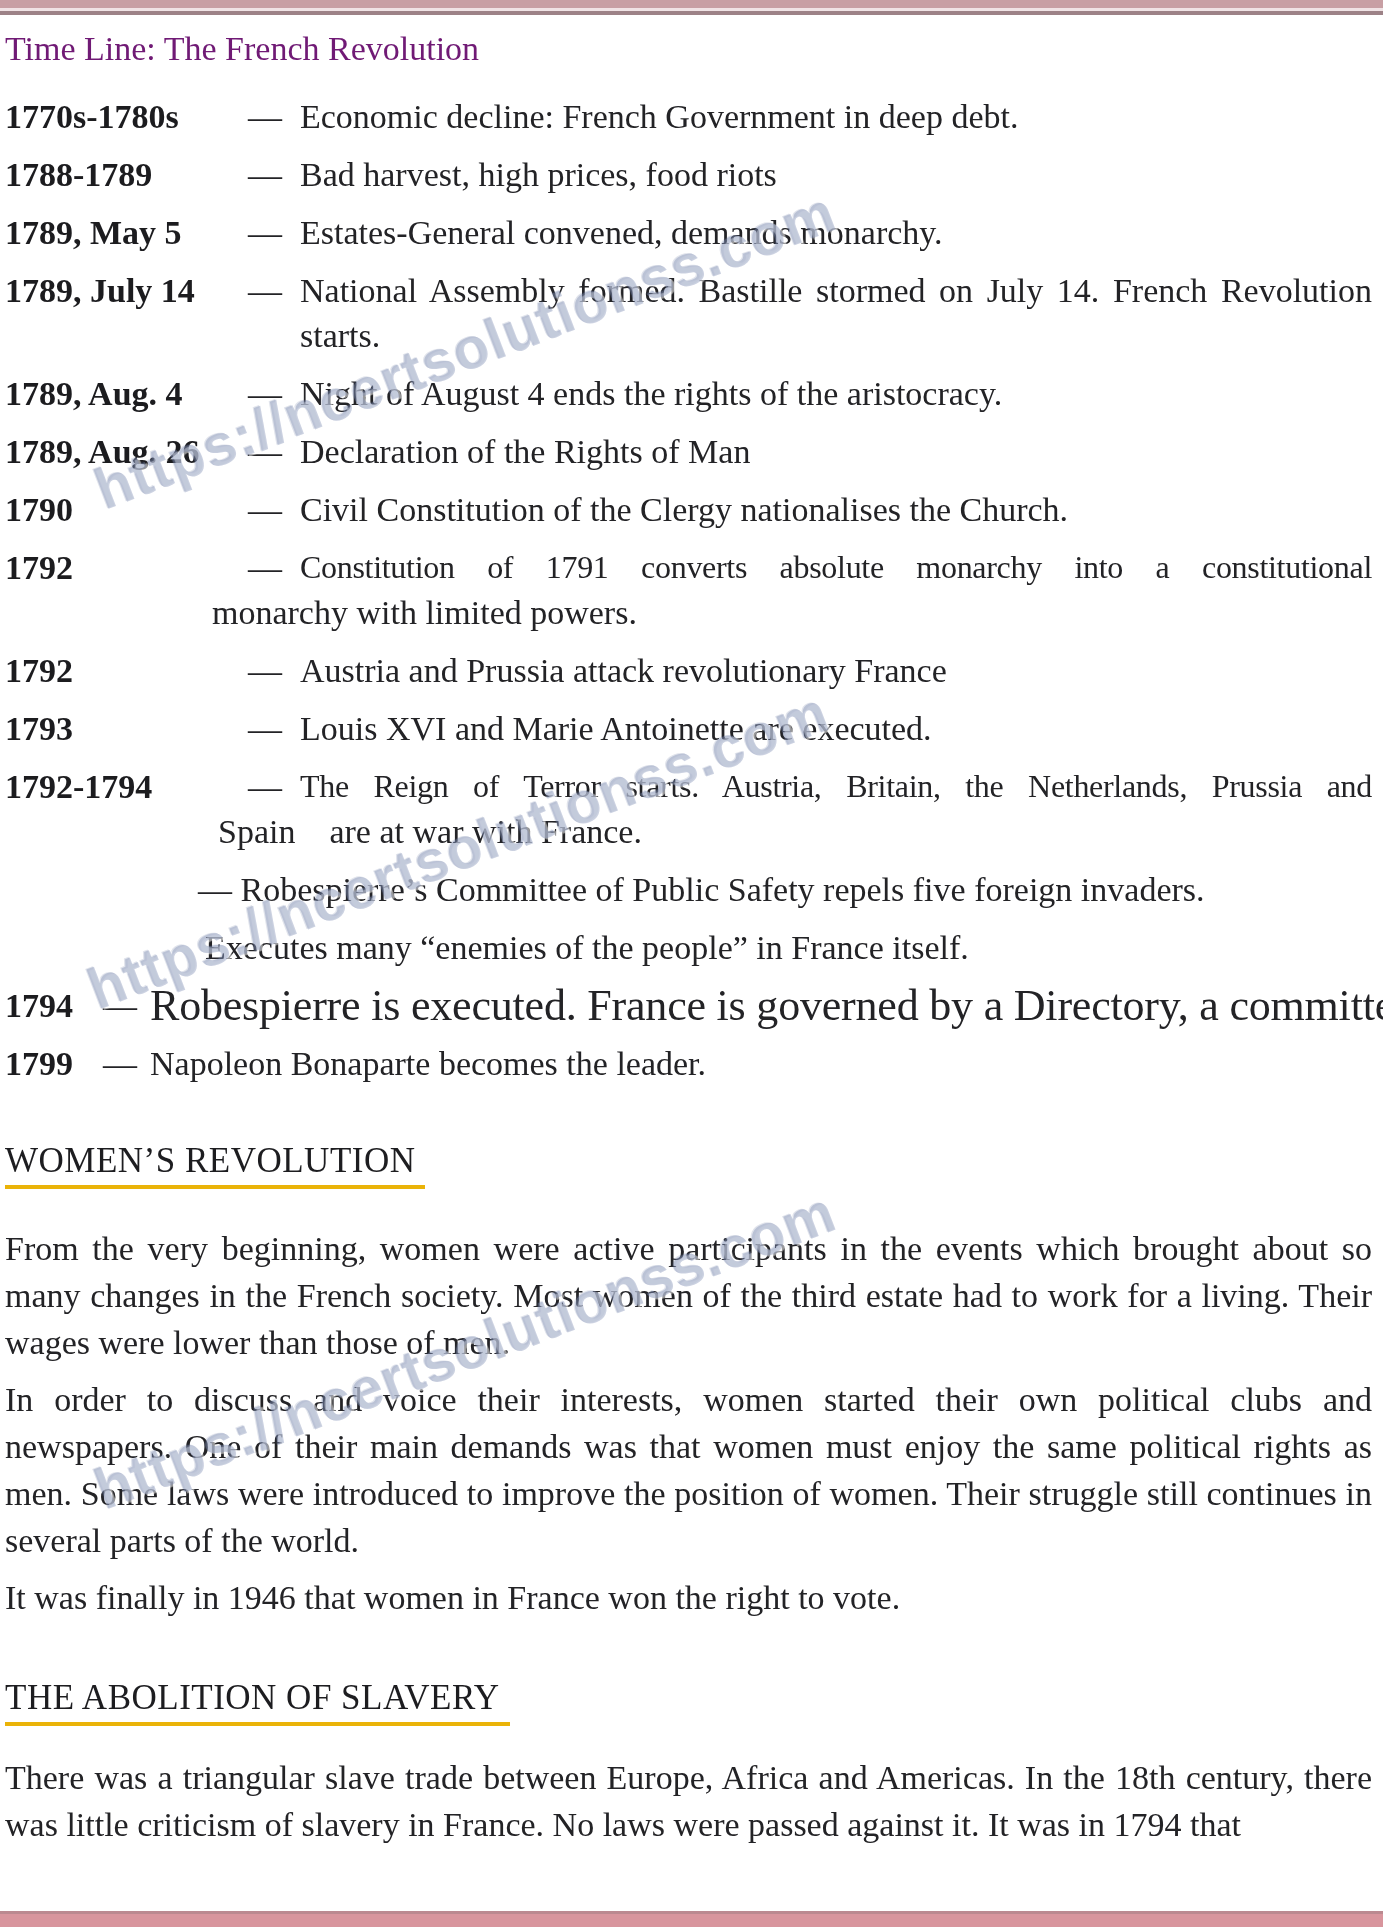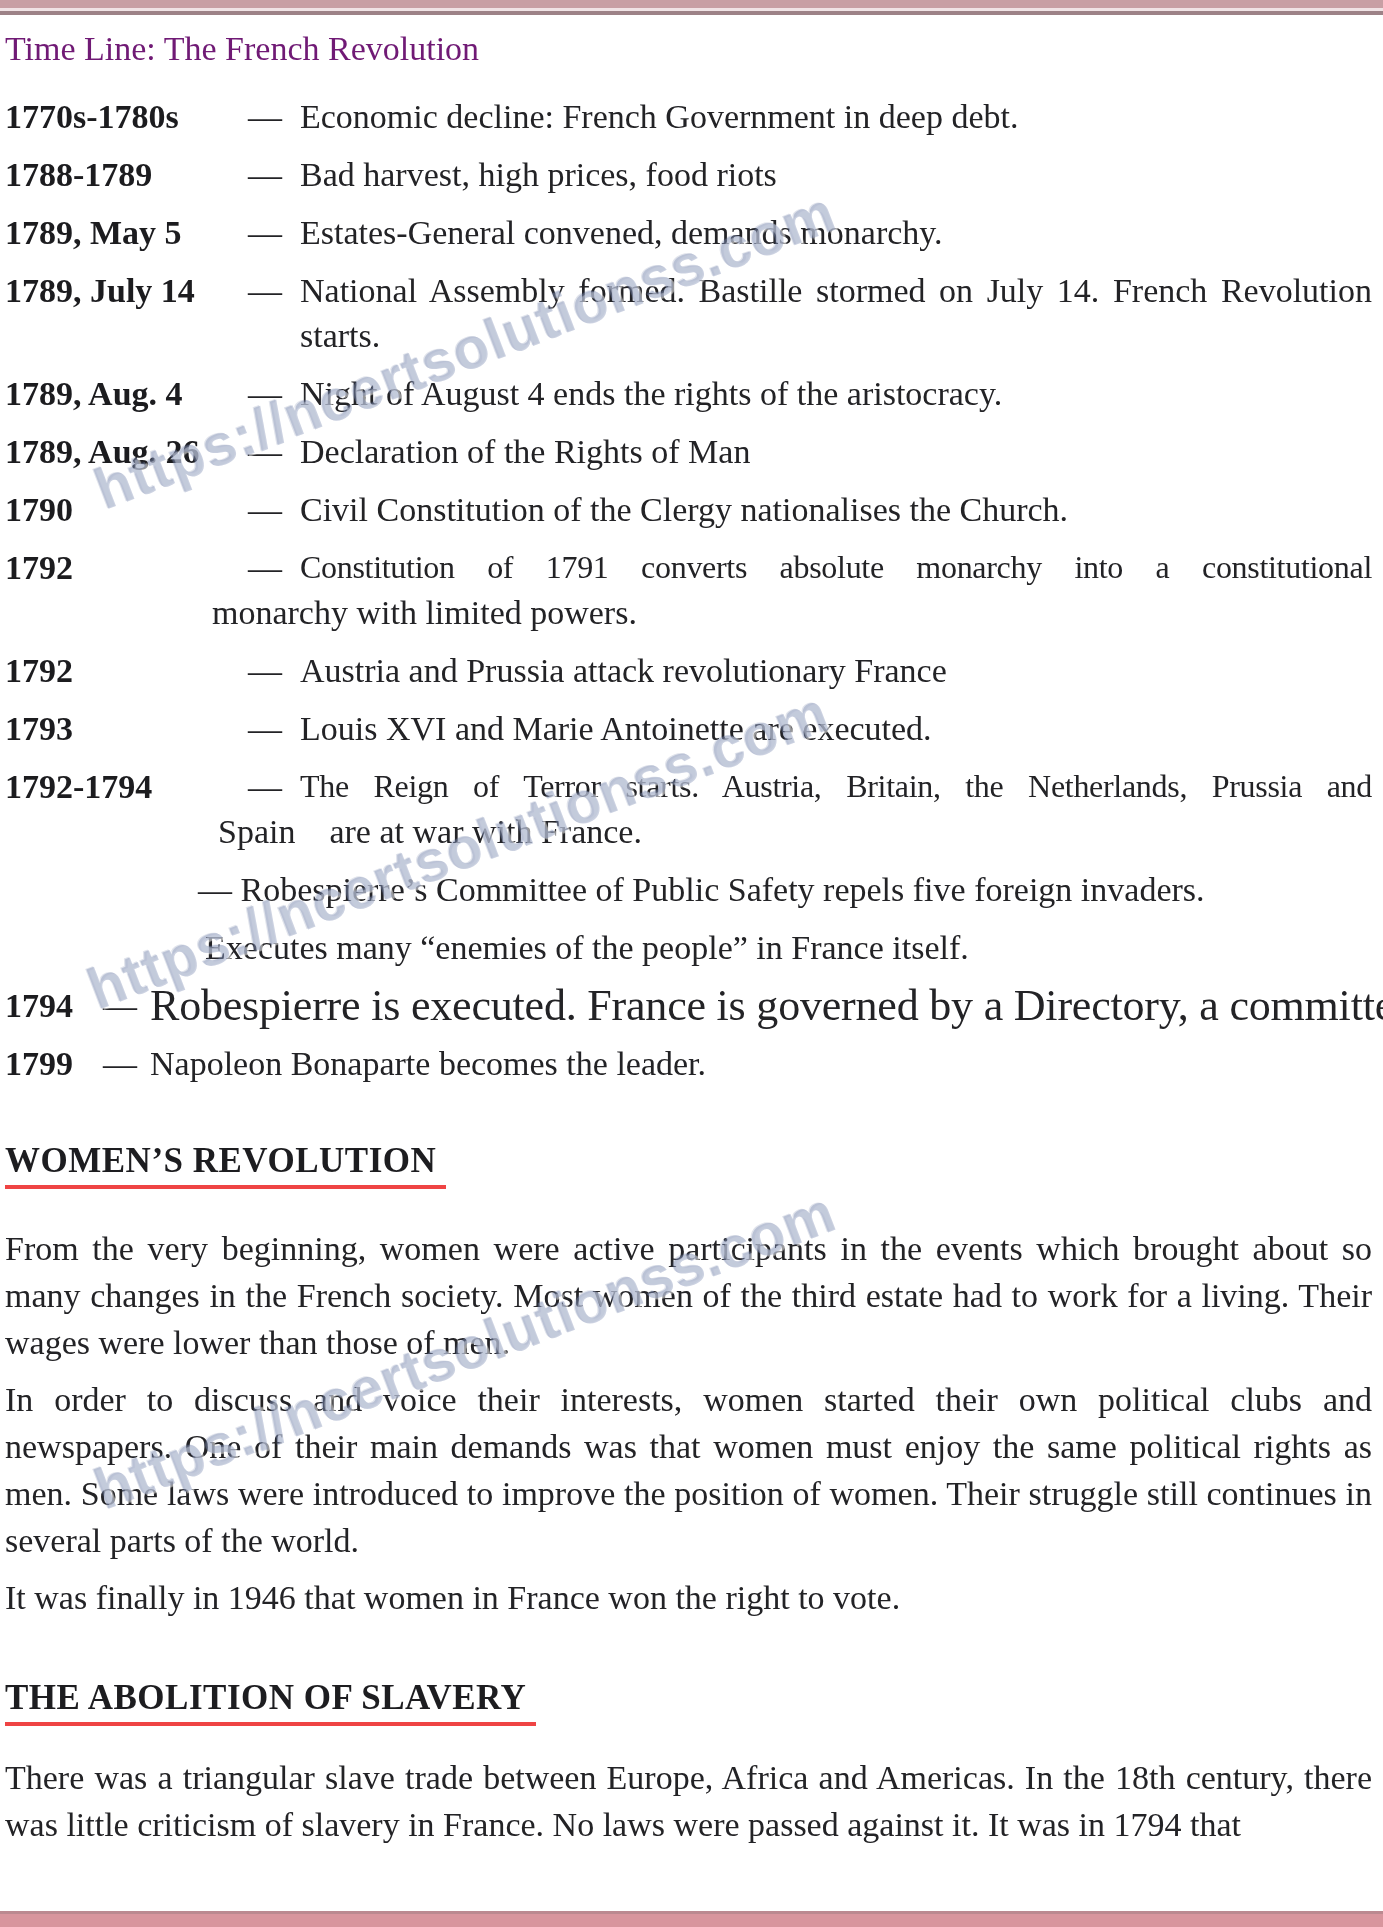--- a/index.html
+++ b/index.html
@@ -29,22 +29,22 @@
   .t-desc{text-align:left;}
   .t-desc.wrapjust{text-align:justify;}
   .just1{text-align:justify;text-align-last:justify;font-size:32px;letter-spacing:-0.3px;}
   .outdent-a{margin-left:-88px;}
   .outdent-b{margin-left:-82px;}
   .t-cont{font-size:34px;line-height:45px;margin:6px 0 13px 193px;}
   .t-cont2{font-size:34px;line-height:45px;margin:12px 0 13px 200px;}
   .fitline{font-size:44px;white-space:nowrap;letter-spacing:-0.2px;}
 
   
-  .section-heading{display:inline-block;font-size:35px;font-weight:bold;letter-spacing:0.5px;
-    color:#1d1d20;border-bottom:4px solid #ef4444;padding:0 10px 5px 0;line-height:38px;}
+  .section-heading{display:inline-block;font-size:35px;font-weight:normal;letter-spacing:0.5px;
+    color:#1d1d20;border-bottom:4px solid #eab308;padding:0 10px 5px 0;line-height:38px;}
   .sec-women{margin:56px 0 36px 0;}
   .sec-slavery{margin:58px 0 28px 0;}
   .para{font-size:34px;line-height:47px;text-align:justify;margin:7px 0 10px 0;}
   .para.single{text-align:left;}
 
   
   .watermark{
     position:absolute;z-index:2;pointer-events:none;white-space:nowrap;
     font-family:"Liberation Sans", sans-serif;font-weight:bold;
     font-size:58px;letter-spacing:1px;

